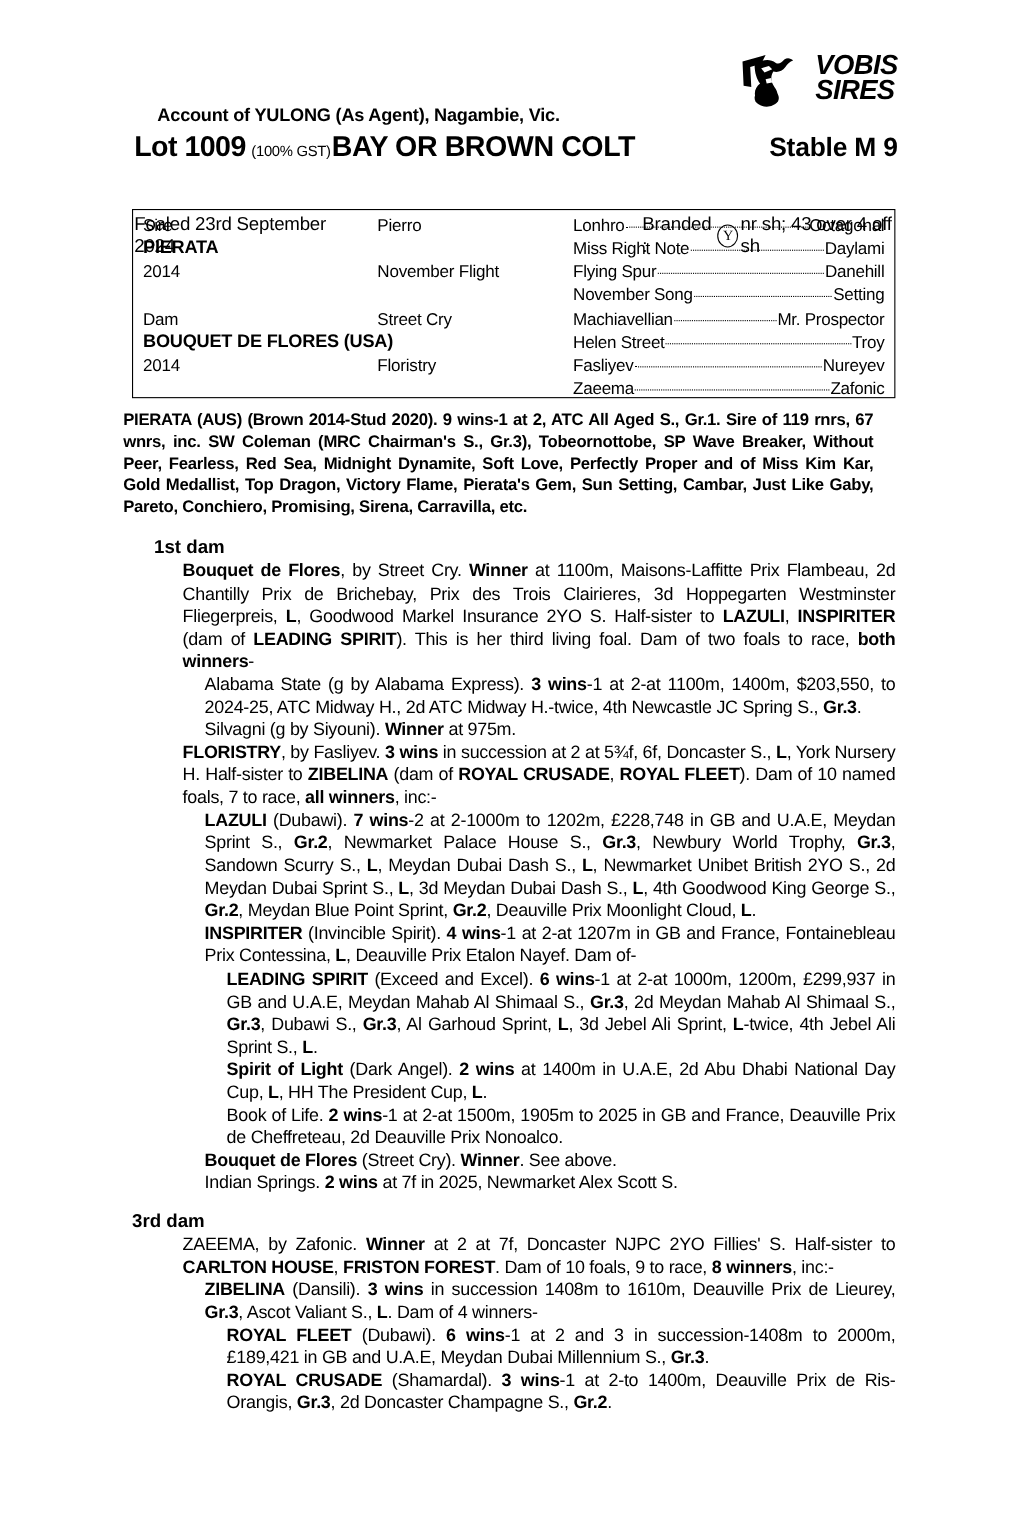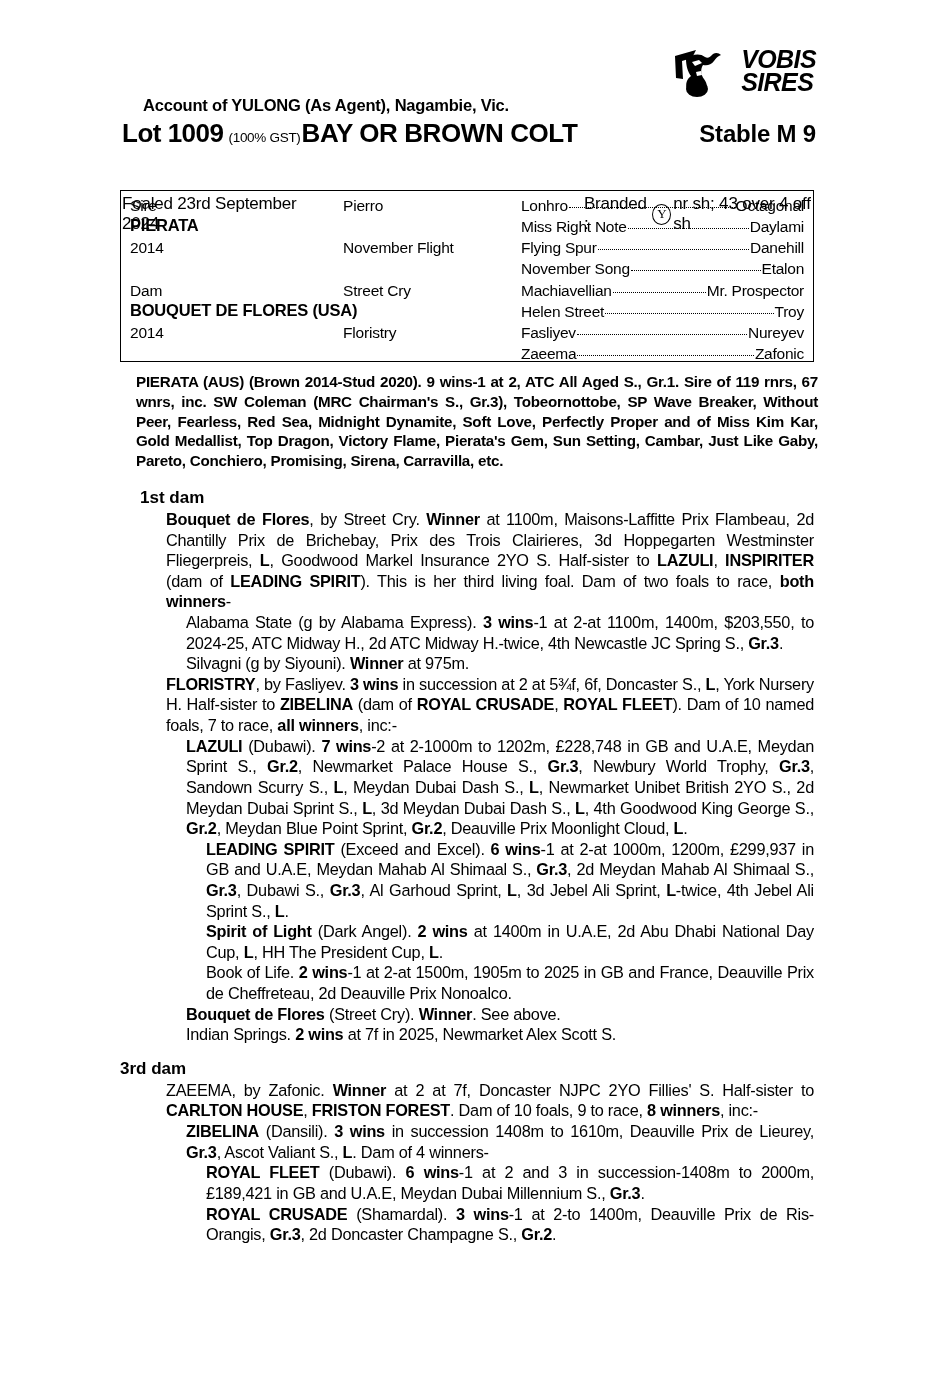--- a/index.html
+++ b/index.html
@@ -69,21 +69,21 @@
   .gp .lead{
     flex:1 1 auto;margin:0 1px;
     border-bottom:1.6px dotted #000;
     transform:translateY(-3px);
     min-width:6px;
   }
   .gp .r{flex:0 0 auto;}
 
   
   .sirepara{
-    position:absolute;left:136px;top:372px;width:682px;
+    position:absolute;left:112px;top:372px;width:682px;
     font-weight:bold;font-size:15.2px;line-height:1.30;
     text-align:justify;letter-spacing:-.25px;
   }
   .sirepara > span{display:block;}
 
   
   .prose{position:absolute;left:120px;top:488px;width:694px;}
   .damhdr{font-weight:bold;font-size:17px;margin-top:14px;margin-bottom:1px;}
   .damhdr.first{margin-top:0;margin-left:20px;}
   p.e{
@@ -165,21 +165,21 @@
           <span class="r">Daylami</span>
         </div>
       <div class="gp" style="top:48px">
           <span class="l">Flying Spur</span>
           <span class="lead"></span>
           <span class="r">Danehill</span>
         </div>
       <div class="gp" style="top:69px">
           <span class="l">November Song</span>
           <span class="lead"></span>
-          <span class="r">Etalon</span>
+          <span class="r">Setting</span>
         </div>
       <div class="gp" style="top:91px">
           <span class="l">Machiavellian</span>
           <span class="lead"></span>
           <span class="r">Mr. Prospector</span>
         </div>
       <div class="gp" style="top:112px">
           <span class="l">Helen Street</span>
           <span class="lead"></span>
           <span class="r">Troy</span>
@@ -203,20 +203,21 @@
 
   <div class="prose">
 
     <div class="damhdr first">1st dam</div>
     <p class="e hang"><b>Bouquet de Flores</b>, by Street Cry. <b>Winner</b> at 1100m, Maisons-Laffitte Prix Flambeau, 2d Chantilly Prix de Brichebay, Prix des Trois Clairieres, 3d Hoppegarten Westminster Fliegerpreis, <b>L</b>, Goodwood Markel Insurance 2YO S. Half-sister to <b>LAZULI</b>, <b>INSPIRITER</b> (dam of <b>LEADING SPIRIT</b>). This is her third living foal. Dam of two foals to race, <b>both winners</b>-</p>
     <p class="e hang-a lastline">Alabama State (g by Alabama Express). <b>3 wins</b>-1 at 2-at 1100m, 1400m, $203,550, to 2024-25, ATC Midway H., 2d ATC Midway H.-twice, 4th Newcastle JC Spring S., <b>Gr.3</b>.</p>
     <p class="e hang-a lastline">Silvagni (g by Siyouni). <b>Winner</b> at 975m.</p>
 
     <p class="e hang"><b>FLORISTRY</b>, by Fasliyev. <b>3 wins</b> in succession at 2 at 5¾f, 6f, Doncaster S., <b>L</b>, York Nursery H. Half-sister to <b>ZIBELINA</b> (dam of <b>ROYAL CRUSADE</b>, <b>ROYAL FLEET</b>). Dam of 10 named foals, 7 to race, <b>all winners</b>, inc:-</p>
     <p class="e hang-a"><b>LAZULI</b> (Dubawi). <b>7 wins</b>-2 at 2-1000m to 1202m, £228,748 in GB and U.A.E, Meydan Sprint S., <b>Gr.2</b>, Newmarket Palace House S., <b>Gr.3</b>, Newbury World Trophy, <b>Gr.3</b>, Sandown Scurry S., <b>L</b>, Meydan Dubai Dash S., <b>L</b>, Newmarket Unibet British 2YO S., 2d Meydan Dubai Sprint S., <b>L</b>, 3d Meydan Dubai Dash S., <b>L</b>, 4th Goodwood King George S., <b>Gr.2</b>, Meydan Blue Point Sprint, <b>Gr.2</b>, Deauville Prix Moonlight Cloud, <b>L</b>.</p>
+    <p class="e hang-a lastline"><b>INSPIRITER</b> (Invincible Spirit). <b>4 wins</b>-1 at 2-at 1207m in GB and France, Fontainebleau Prix Contessina, <b>L</b>, Deauville Prix Etalon Nayef. Dam of-</p>
     <p class="e hang-b"><b>LEADING SPIRIT</b> (Exceed and Excel). <b>6 wins</b>-1 at 2-at 1000m, 1200m, £299,937 in GB and U.A.E, Meydan Mahab Al Shimaal S., <b>Gr.3</b>, 2d Meydan Mahab Al Shimaal S., <b>Gr.3</b>, Dubawi S., <b>Gr.3</b>, Al Garhoud Sprint, <b>L</b>, 3d Jebel Ali Sprint, <b>L</b>-twice, 4th Jebel Ali Sprint S., <b>L</b>.</p>
     <p class="e hang-b lastline"><b>Spirit of Light</b> (Dark Angel). <b>2 wins</b> at 1400m in U.A.E, 2d Abu Dhabi National Day Cup, <b>L</b>, HH The President Cup, <b>L</b>.</p>
     <p class="e hang-b lastline">Book of Life. <b>2 wins</b>-1 at 2-at 1500m, 1905m to 2025 in GB and France, Deauville Prix de Cheffreteau, 2d Deauville Prix Nonoalco.</p>
     <p class="e hang-a lastline"><b>Bouquet de Flores</b> (Street Cry). <b>Winner</b>. See above.</p>
     <p class="e hang-a lastline">Indian Springs. <b>2 wins</b> at 7f in 2025, Newmarket Alex Scott S.</p>
 
     <div class="damhdr">3rd dam</div>
     <p class="e hang">ZAEEMA, by Zafonic. <b>Winner</b> at 2 at 7f, Doncaster NJPC 2YO Fillies' S. Half-sister to <b>CARLTON HOUSE</b>, <b>FRISTON FOREST</b>. Dam of 10 foals, 9 to race, <b>8 winners</b>, inc:-</p>
     <p class="e hang-a lastline"><b>ZIBELINA</b> (Dansili). <b>3 wins</b> in succession 1408m to 1610m, Deauville Prix de Lieurey, <b>Gr.3</b>, Ascot Valiant S., <b>L</b>. Dam of 4 winners-</p>
     <p class="e hang-b lastline"><b>ROYAL FLEET</b> (Dubawi). <b>6 wins</b>-1 at 2 and 3 in succession-1408m to 2000m, £189,421 in GB and U.A.E, Meydan Dubai Millennium S., <b>Gr.3</b>.</p>

